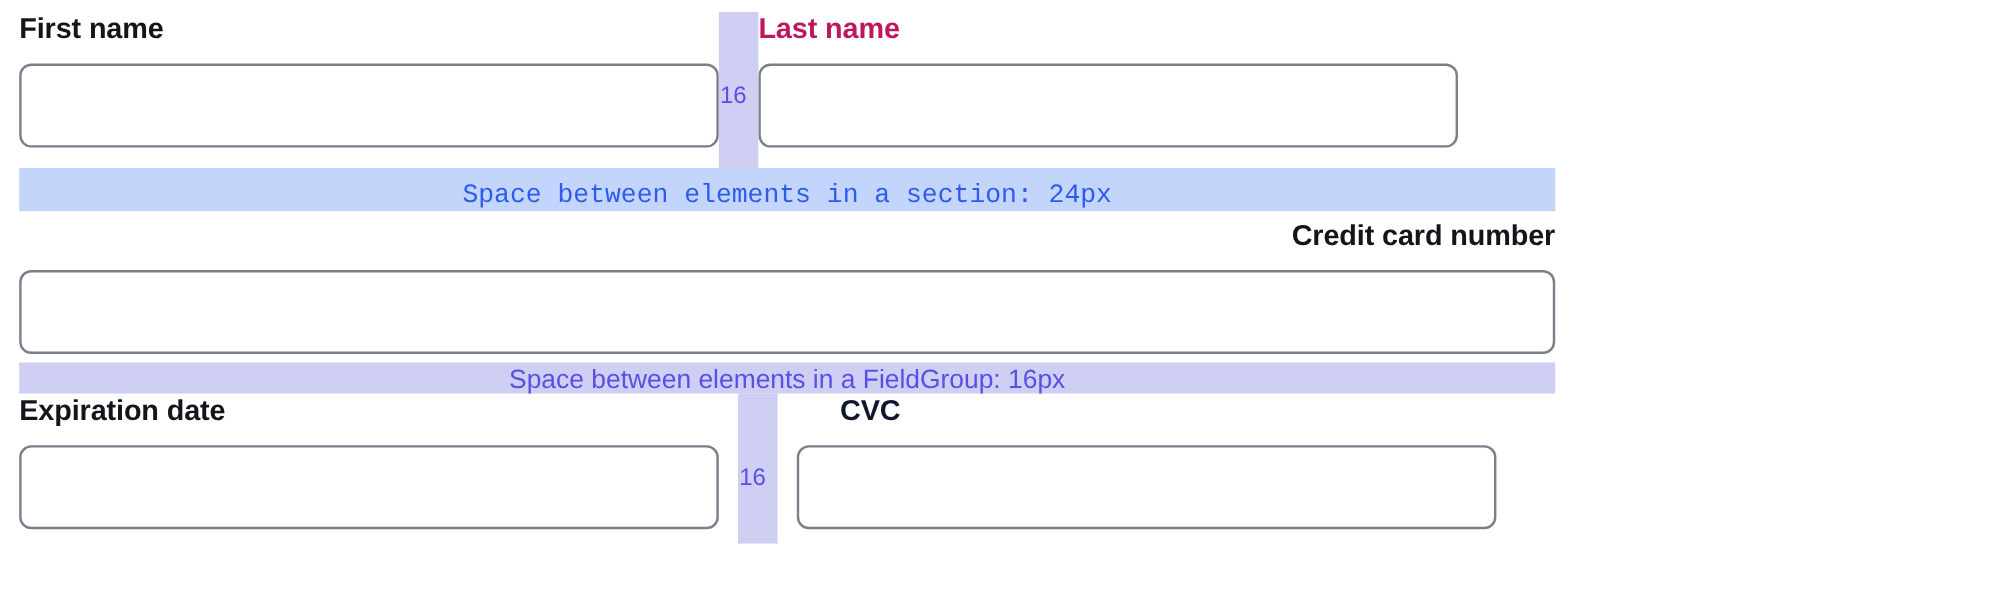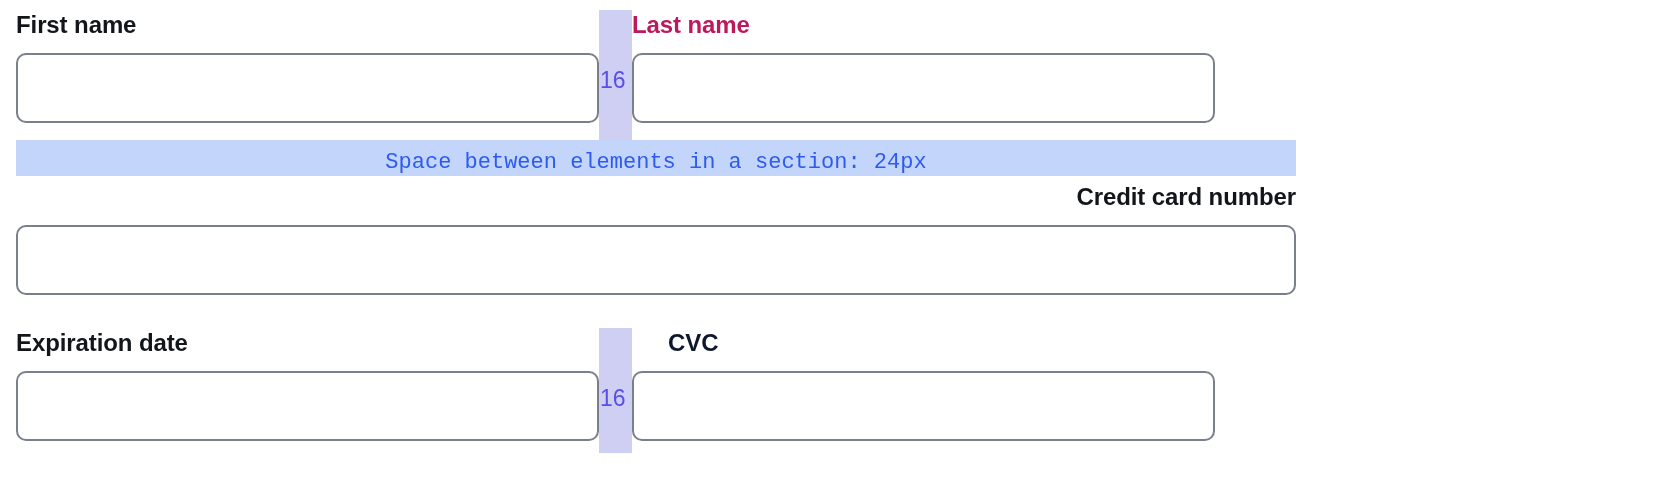--- a/index.html
+++ b/index.html
@@ -75,21 +75,21 @@
     background: #cfcff4;
     display: flex;
     align-items: flex-start;
     justify-content: center;
   }
   .gutter-label {
     position: absolute;
     top: 57px;
     left: 1px;
     font-family: "Liberation Sans", sans-serif;
-    font-size: 23px;
+    font-size: 20px;
     line-height: 26px;
     color: #5b4ee8;
     white-space: nowrap;
   }
 
   
   .band {
     position: absolute;
     left: 16px;
     width: 1280px;
@@ -147,22 +147,25 @@
     <span class="band-text" style="color: rgb(45, 91, 240);">Space between elements in a section: 24px</span>
   </div>
 
   <div class="field-row" style="top:182px; height:118px;">
     <div class="field-col full">
       <div class="field-label" style="color: rgb(18, 21, 26); text-align: right;">Credit card number</div>
       <input class="field-input" type="text" placeholder="" style="border-color: rgb(122, 127, 140);">
     </div>
   </div>
 
+  <div class="band band-fieldgroup" style="top: 302px; background: rgb(207, 207, 244);">
+    <span class="band-text" style="color: rgb(91, 78, 232);">Space between elements in a FieldGroup: 16px</span>
+  </div>
 
-  <div class="field-row" style="top:328px; height:125px;">
+  <div class="field-row" style="top:328px; height:125px;gap:16px;">
 
     <div class="field-col">
       <div class="field-label" style="color: rgb(18, 21, 26);">Expiration date</div>
       <input class="field-input" type="text" placeholder="" style="border-color: rgb(122, 127, 140);">
     </div>
 
     <div class="gutter" style="background: rgb(207, 207, 244);">
       <span class="gutter-label" style="color: rgb(91, 78, 232);">16</span>
     </div>
 

